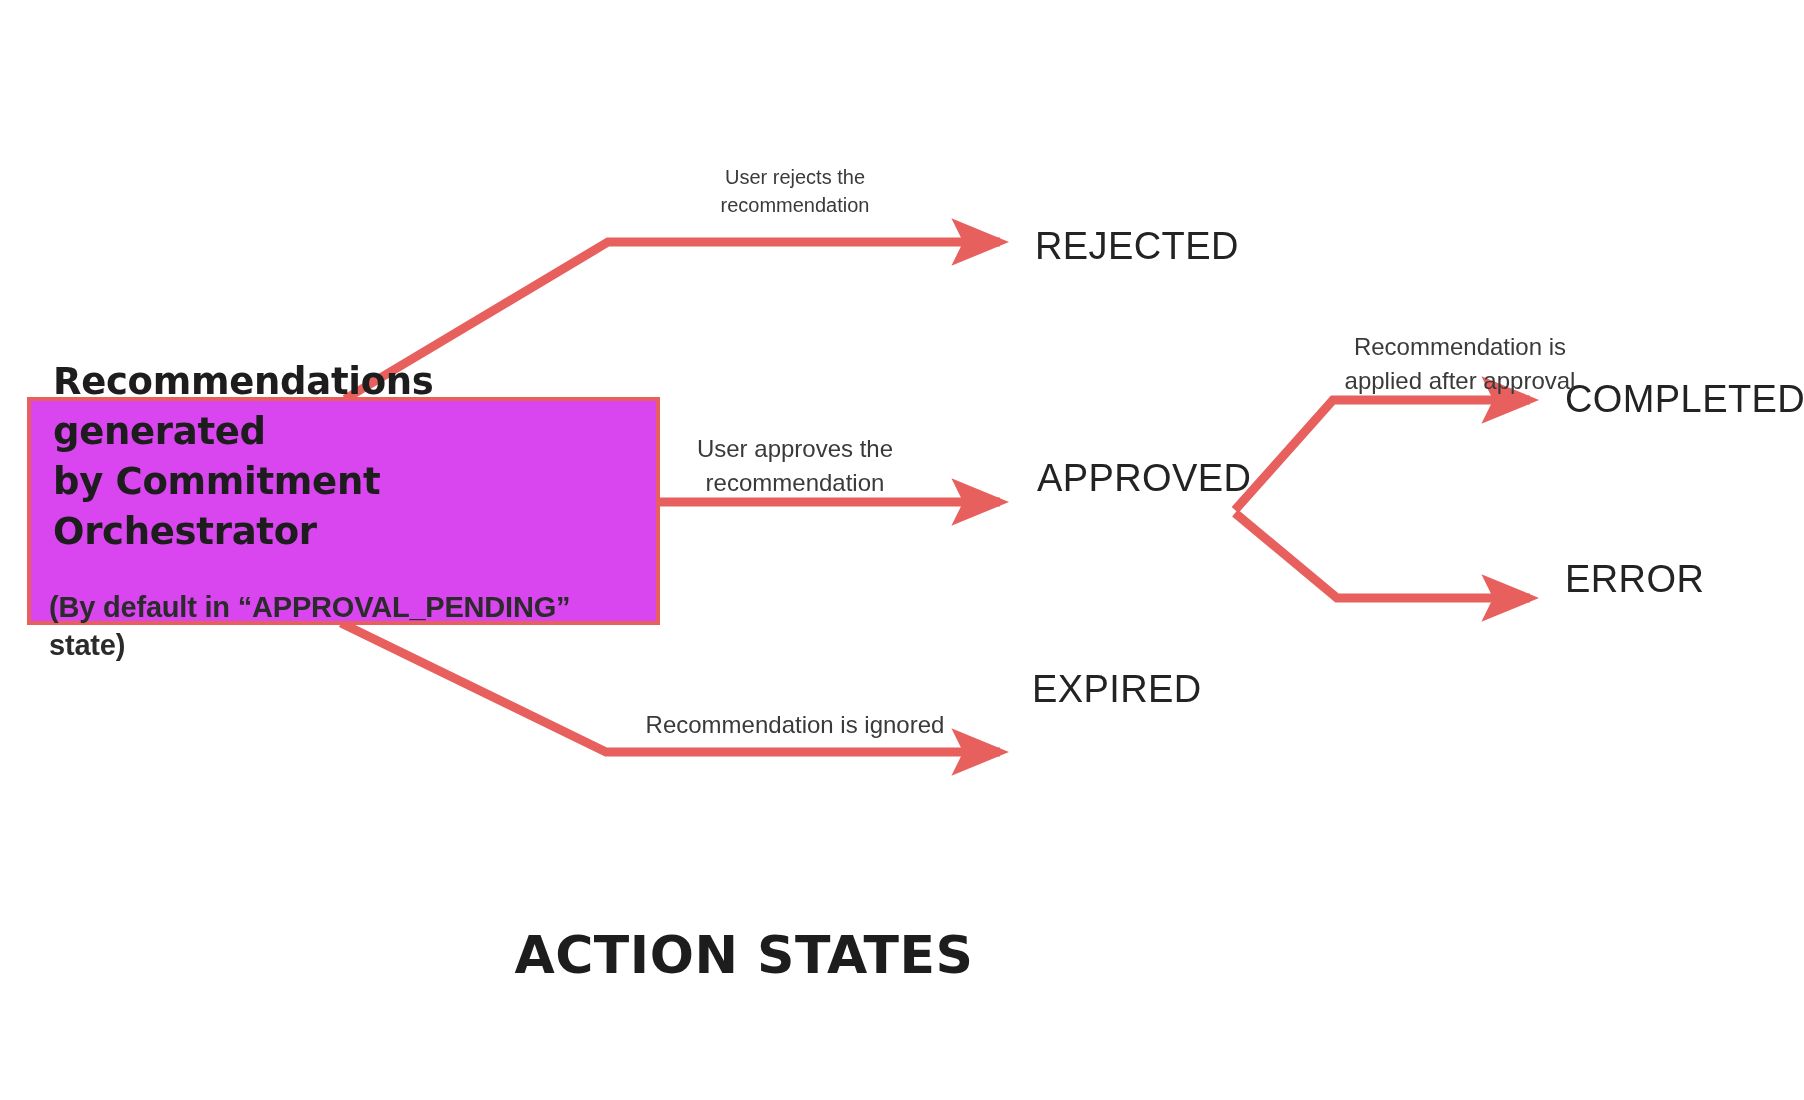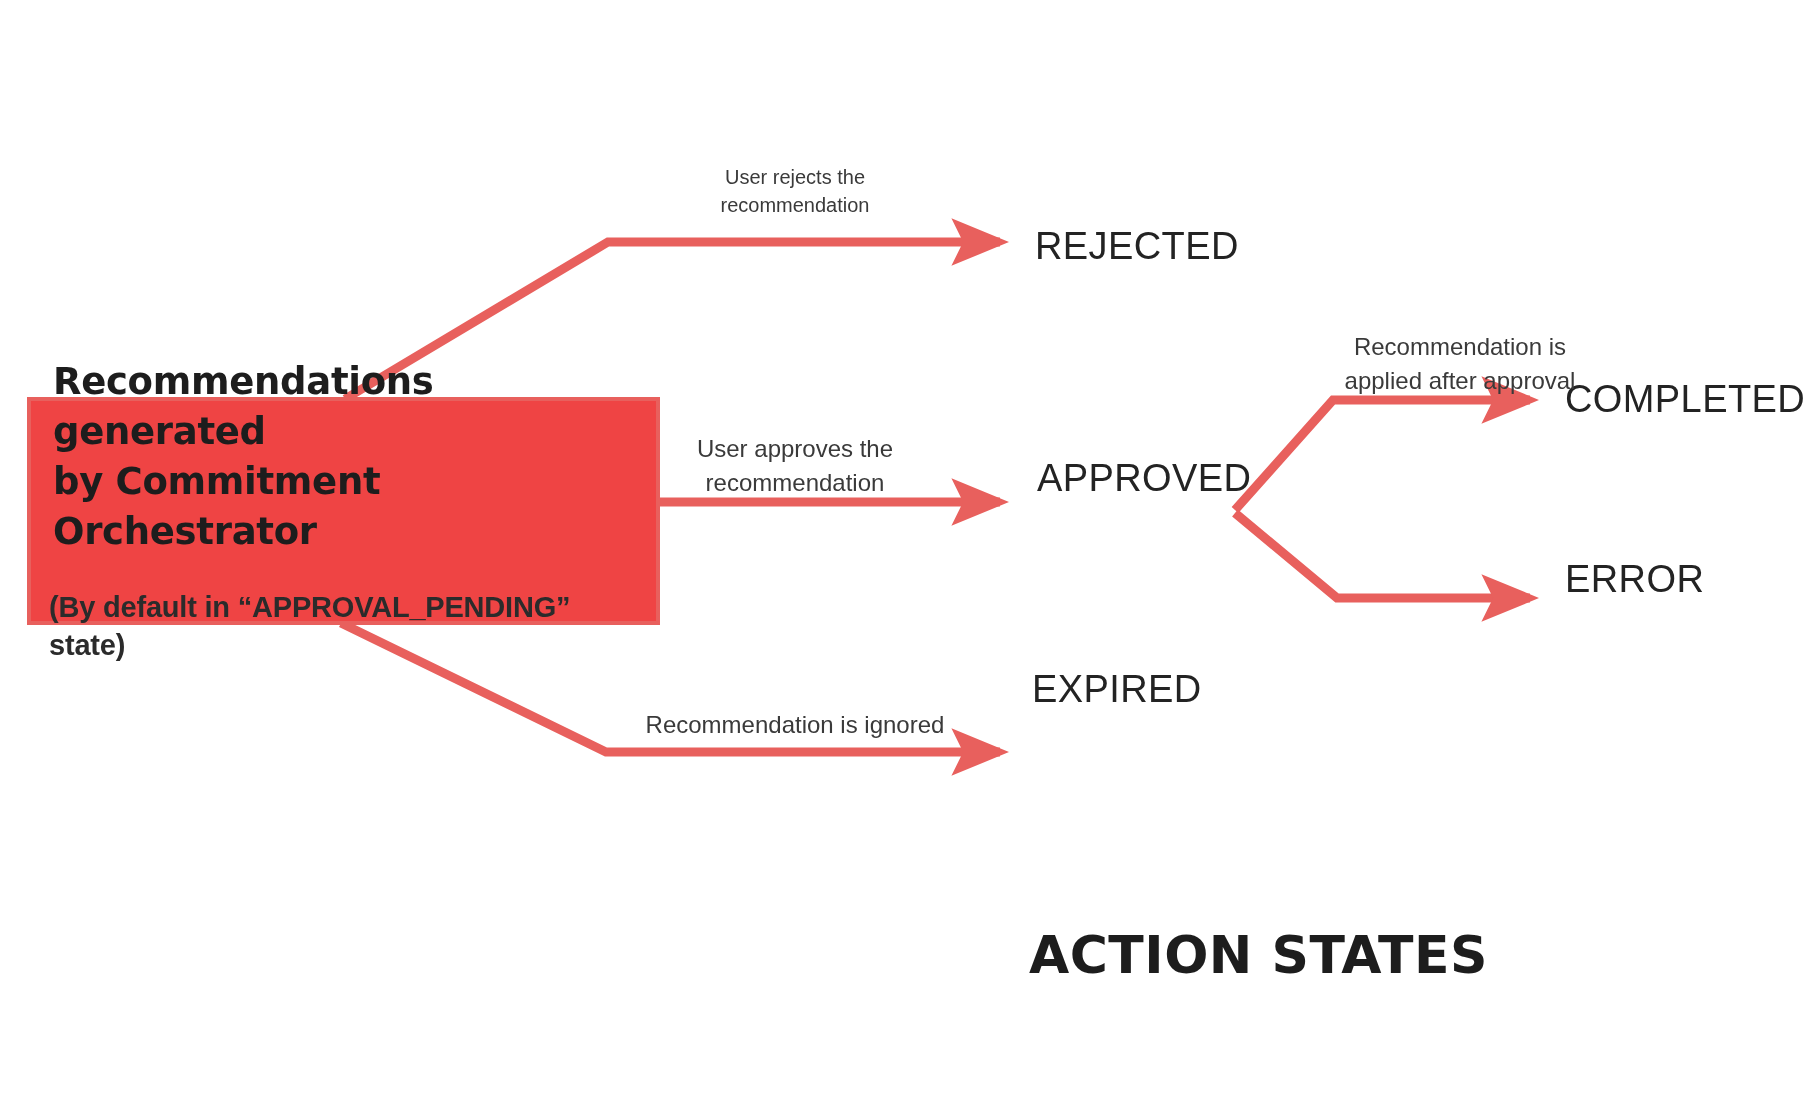--- a/index.html
+++ b/index.html
@@ -24,21 +24,21 @@
     width: 1804px;
     height: 1100px;
   }
   .node-box {
     position: absolute;
     left: 27px;
     top: 397px;
     width: 633px;
     height: 228px;
     border: 4px solid #e8605d;
-    background: #ef4444;
+    background: #d946ef;
     box-sizing: border-box;
     display: flex;
     flex-direction: column;
     justify-content: center;
     padding: 0 14px;
   }
   .node-title {
     font-family: "DejaVu Sans", sans-serif;
     font-weight: bold;
     font-size: 37px;
@@ -93,21 +93,21 @@
   }
   .lbl-error {
     left: 1285px; top: 625px; width: 310px; font-size: 20px;
   }
 
   .diagram-title {
     position: absolute;
     left: 0;
     top: 925px;
     width: 1488px;
-    text-align: right;
+    text-align: center;
     font-family: "DejaVu Sans", sans-serif;
     font-weight: bold;
     font-size: 52px;
     letter-spacing: 0.5px;
     color: #1d1d1d;
   }
 </style>
 </head>
 <body>
 

